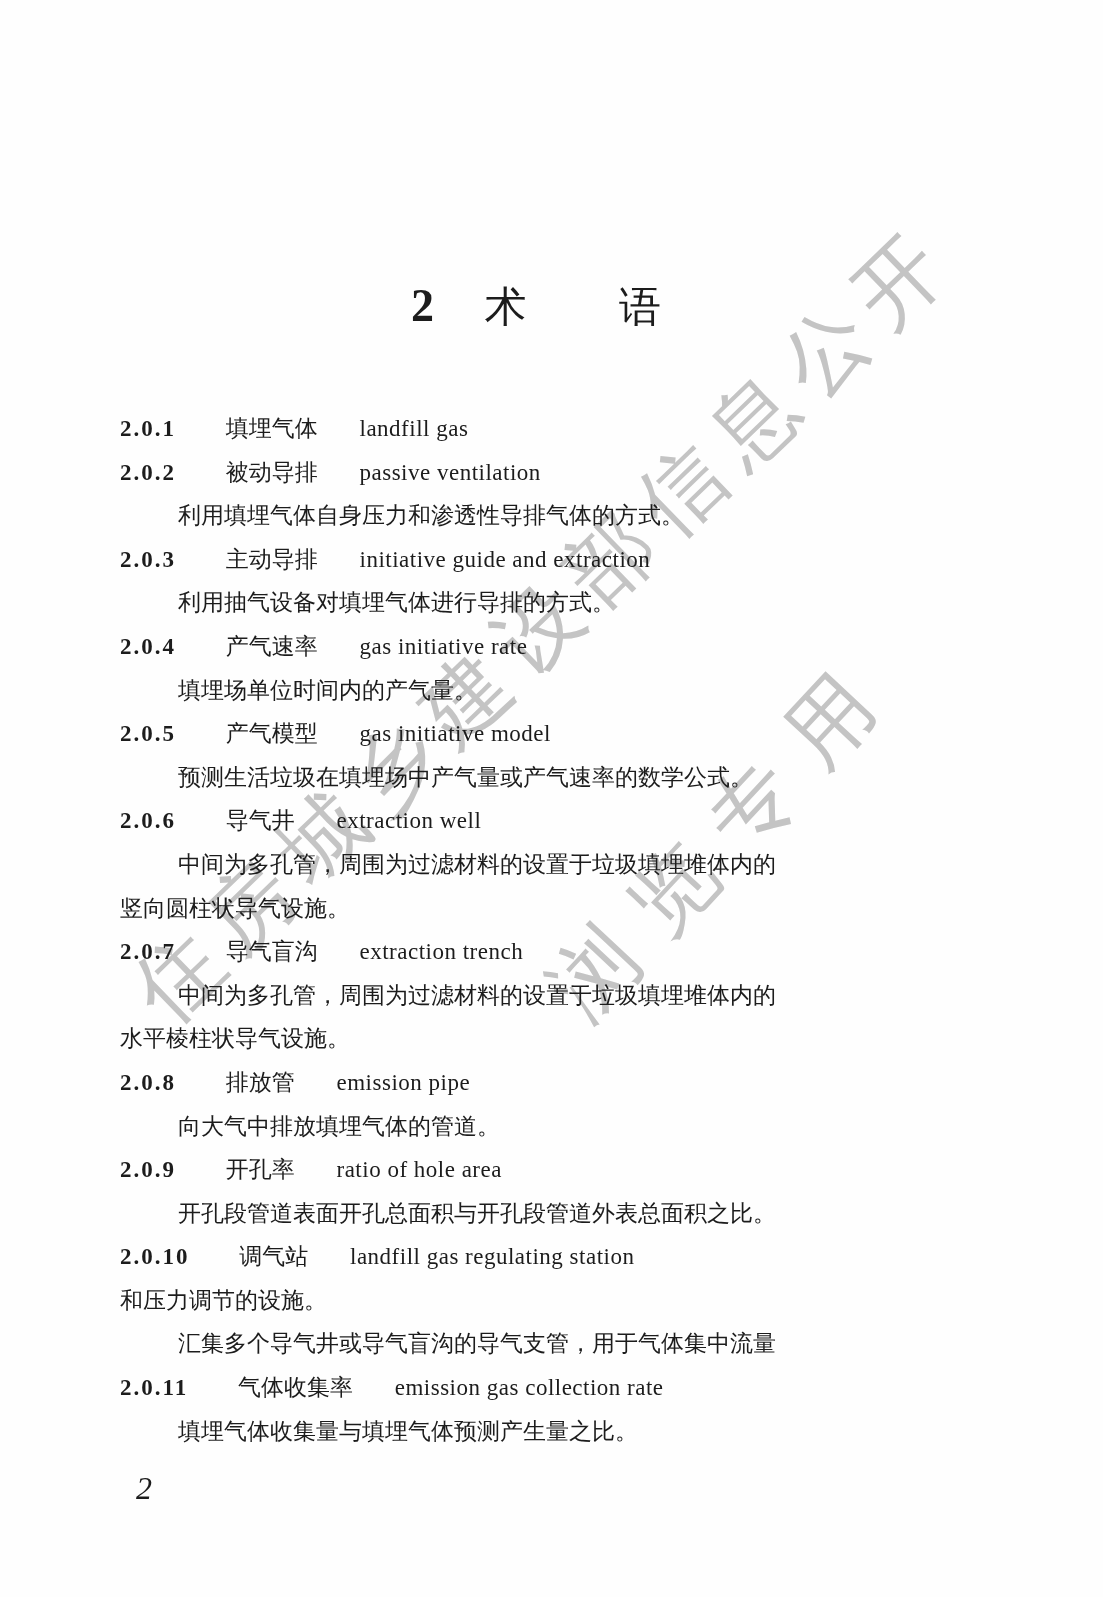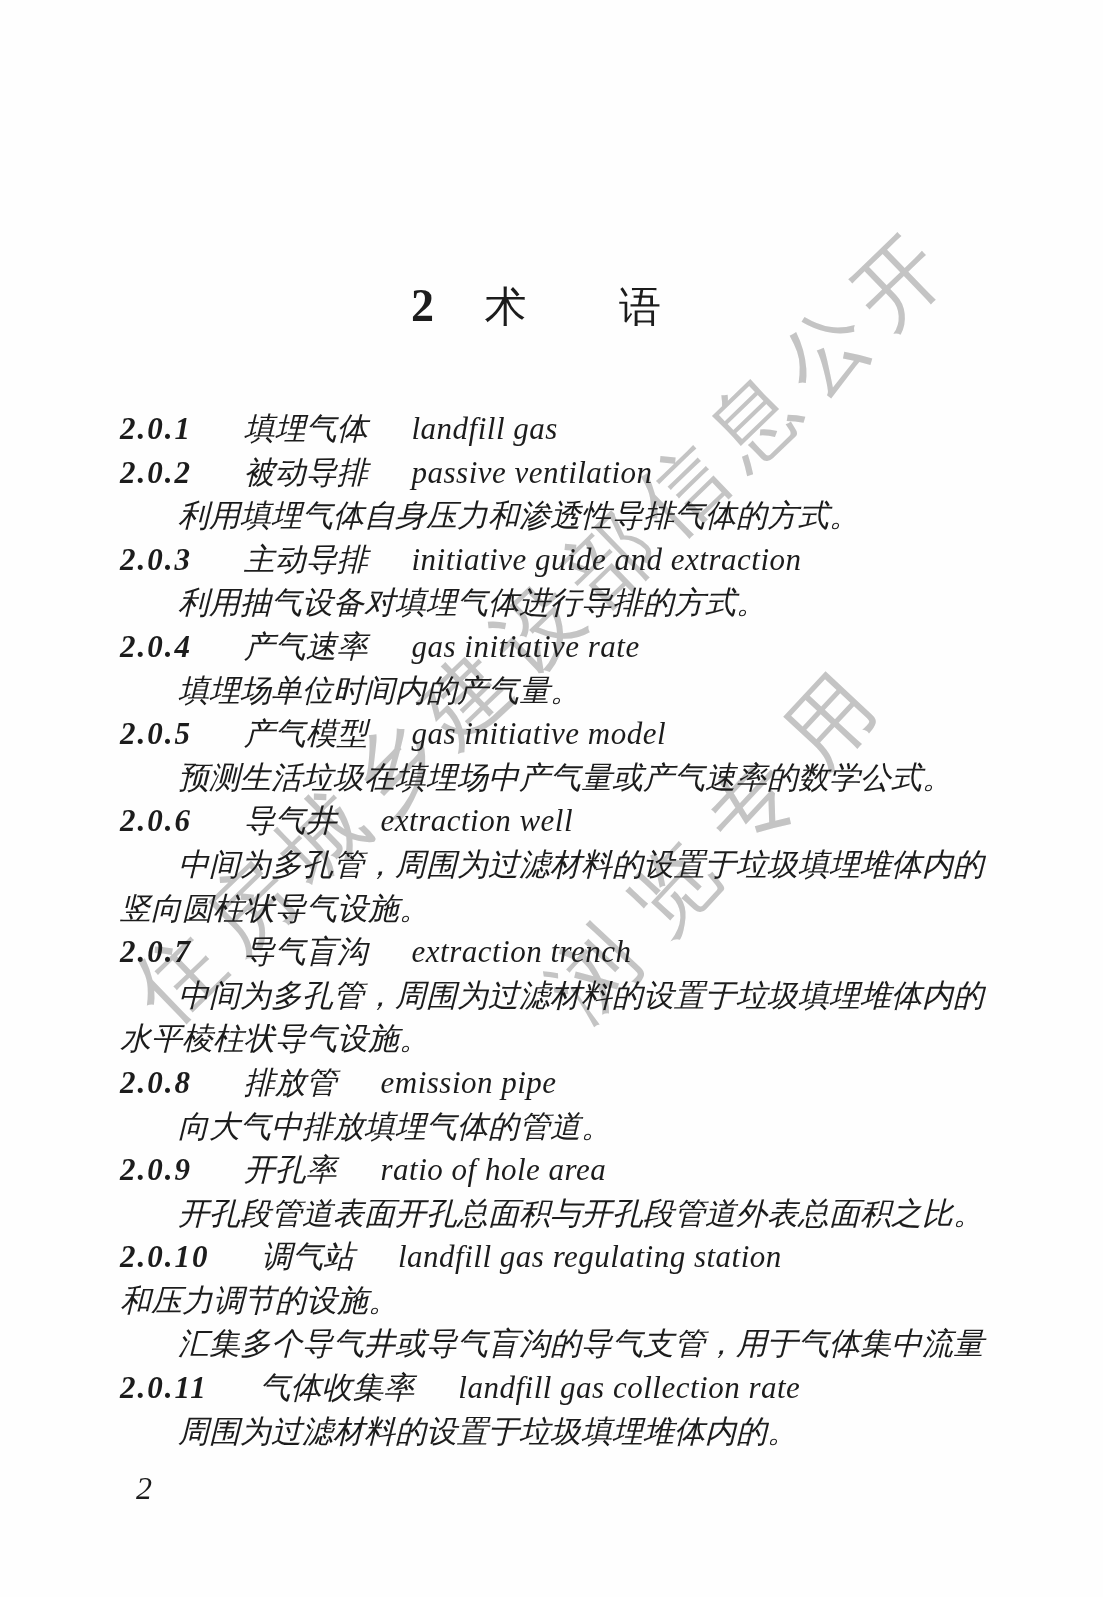--- a/index.html
+++ b/index.html
@@ -42,24 +42,23 @@
     line-height: 52px;
     font-weight: normal;
     text-align: center;
     margin: 0 0 74px 0;
   }
   .ch-num { font-weight: bold; font-size: 46px; margin-right: 40px; }
   .ch-zh1 { margin-right: 82px; }
 
   .term { margin: 0; }
   .term-head, .def-line {
-    font-size: 31px;
+    font-size: 23px;
     line-height: 43.6px;
     white-space: nowrap;
-    font-style: italic;
   }
   .t-num { font-weight: bold; letter-spacing: 2px; margin-right: 44px; }
   .t-zh  { margin-right: 36px; }
   .t-en  { letter-spacing: 0.5px; }
   .def-line.indent { padding-left: 58px; }
 
   .page-number {
     position: absolute;
     left: 136px; top: 1470px;
     font-size: 32px;
@@ -172,21 +171,21 @@
       <span class="t-en">landfill gas regulating station</span>
     </div>
   <div class="def-line">和压力调节的设施。</div>
           <div class="def-line indent">汇集多个导气井或导气盲沟的导气支管，用于气体集中流量</div>
         </section>
 
   <section class="term">
     <div class="term-head">
       <span class="t-num">2.0.11</span>
       <span class="t-zh">气体收集率</span>
-      <span class="t-en">landfill gas collection rate</span>
+      <span class="t-en">emission gas collection rate</span>
     </div>
-  <div class="def-line indent">周围为过滤材料的设置于垃圾填埋堆体内的。</div>
+  <div class="def-line indent">填埋气体收集量与填埋气体预测产生量之比。</div>
         </section>
 </div>
   </div>
 
   <div class="page-number">2</div>
 </div>
 
 </body></html>

